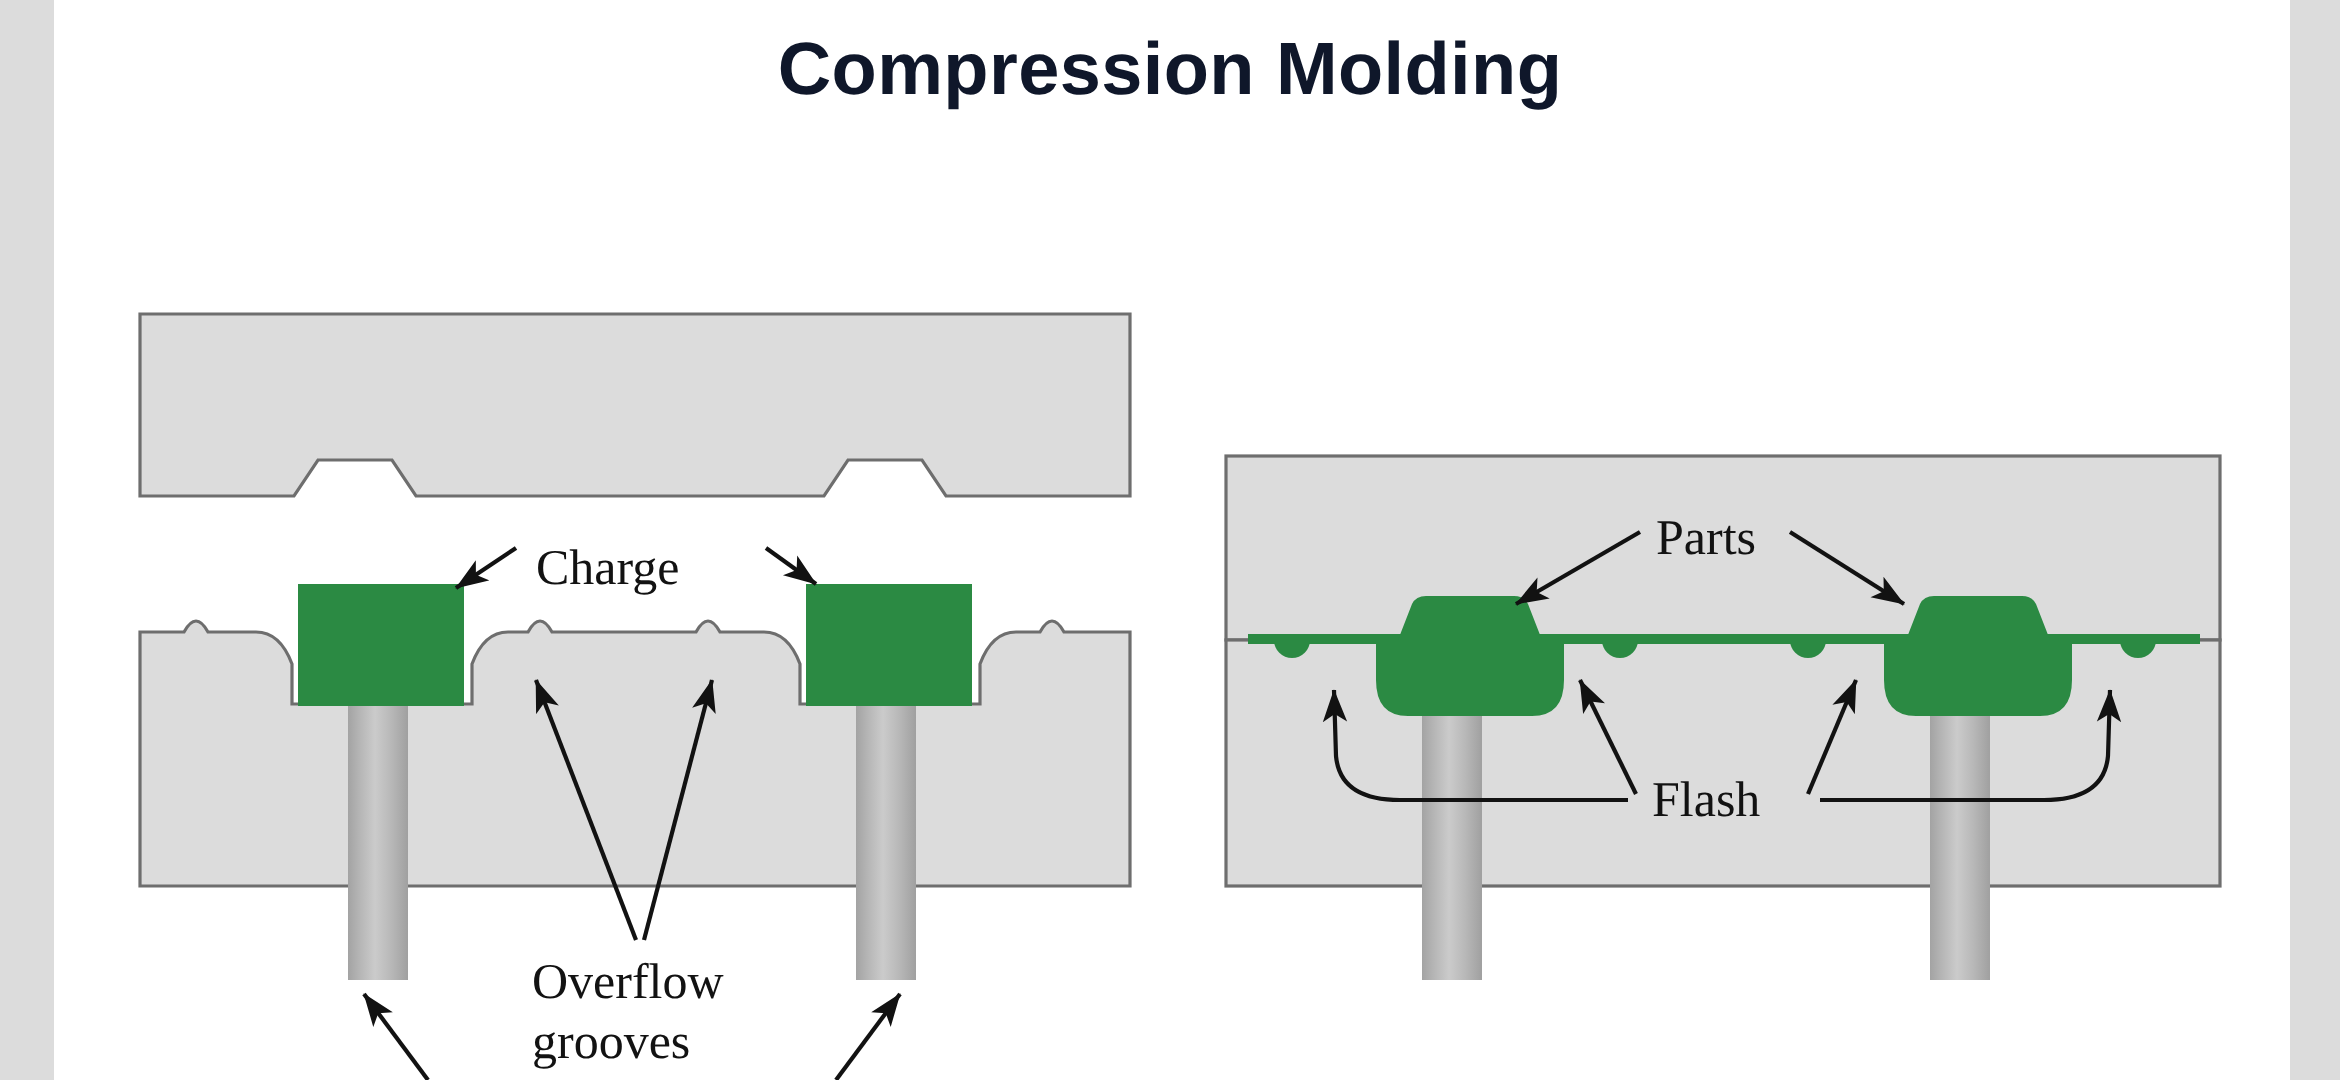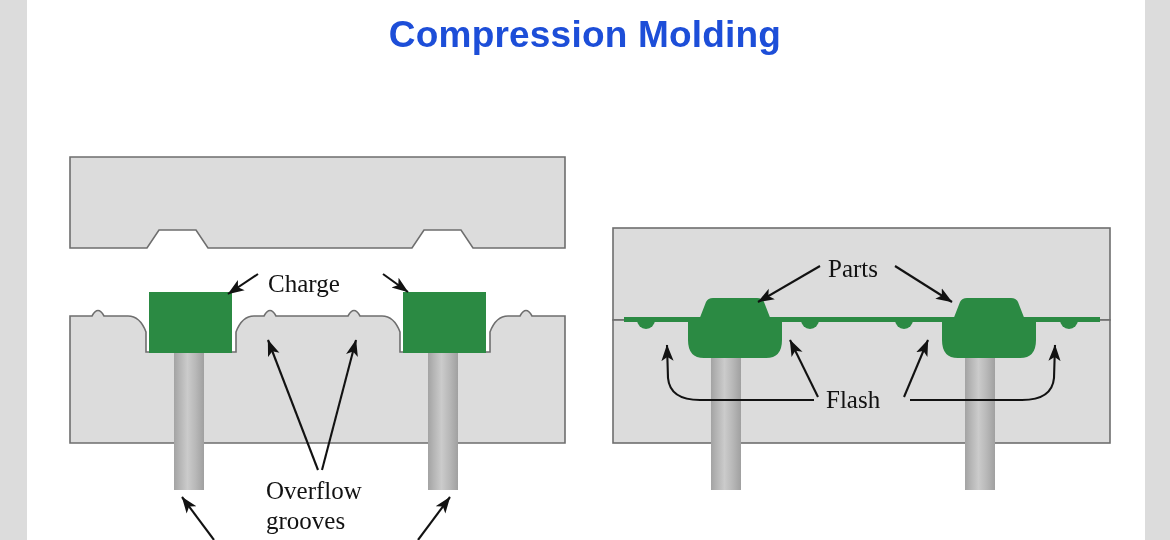--- a/index.html
+++ b/index.html
@@ -27,21 +27,21 @@
   #slide-title {
     position: absolute;
     top: 14px;
     left: 0;
     width: 1170px;
     text-align: center;
     font-family: "Liberation Sans", sans-serif;
     font-weight: bold;
     font-size: 37px;
     letter-spacing: 0.2px;
-    color: #1d4ed8;
+    color: #0f172a;
     white-space: nowrap;
   }
 
   #diagram {
     position: absolute;
     top: 0;
     left: 0;
   }
   .dlabel {
     font-family: "Liberation Serif", serif;

